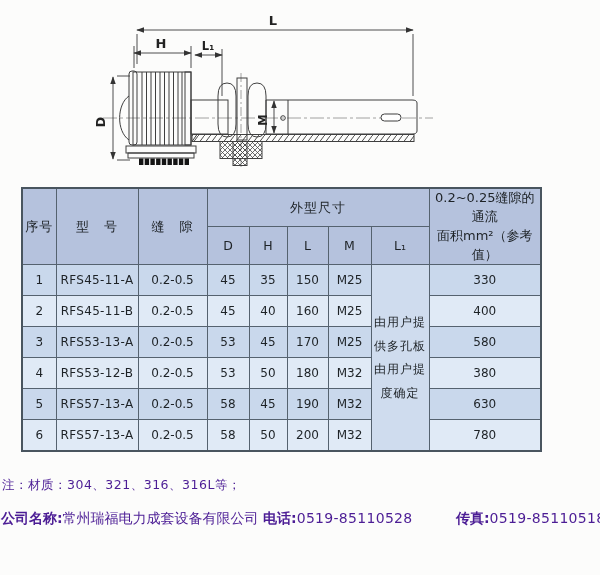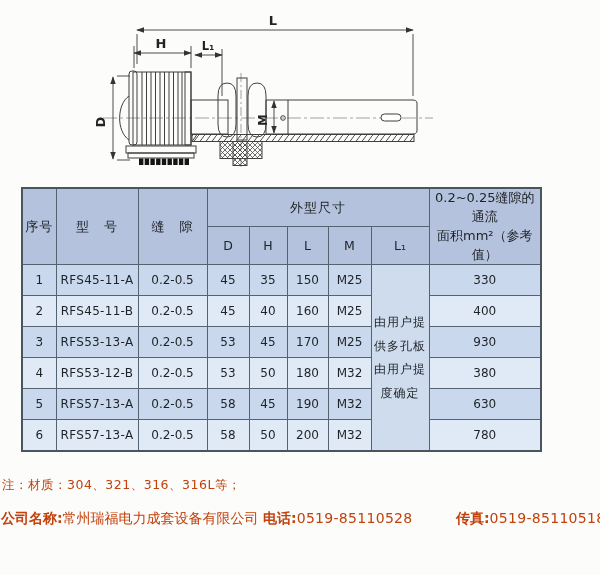--- a/index.html
+++ b/index.html
@@ -26,22 +26,22 @@
   tr.r{height:31px;}
   tr.rd td{background:#c9d8ec;}   
   tr.rl td{background:#e0eaf6;}   
   td.model{font-size:12px;letter-spacing:.3px;margin-top:48px;}
   td.merged{
     background:#cfdcee !important;font-size:13px;font-weight:bold;
     line-height:1.2;vertical-align:middle;margin-top:24px;
   }
   td.merged .mline{display:block;margin:9px 0;letter-spacing:1px;}
   
-  .note{position:absolute;left:2px;top:477px;font-size:12.5px;letter-spacing:.5px;color:#c2410c;}
-  .companyline{position:absolute;left:1px;top:510px;font-size:14px;white-space:nowrap;color:#c2410c;}
+  .note{position:absolute;left:2px;top:477px;font-size:12.5px;letter-spacing:.5px;color:#4c1d95;}
+  .companyline{position:absolute;left:1px;top:510px;font-size:14px;white-space:nowrap;color:#4c1d95;}
   .companyline .lbl{font-weight:bold;}
   .companyline .fax{position:absolute;left:455px;top:0;}
   .companyline .num{letter-spacing:.3px;}
 </style>
 </head>
 <body>
 
 <svg class="drawing" viewBox="0 0 600 184" xmlns="http://www.w3.org/2000/svg">
   <defs>
     <marker id="ah" viewBox="0 0 10 8" refX="9" refY="4" markerWidth="9" markerHeight="7" orient="auto-start-reverse">
@@ -207,21 +207,21 @@
     <td>400</td>
   </tr>
   <tr class="r rd">
     <td>3</td>
     <td class="model">RFS53-13-A</td>
     <td>0.2-0.5</td>
     <td>53</td>
     <td>45</td>
     <td>170</td>
     <td>M25</td>
-    <td>930</td>
+    <td>580</td>
   </tr>
   <tr class="r rl">
     <td>4</td>
     <td class="model">RFS53-12-B</td>
     <td>0.2-0.5</td>
     <td>53</td>
     <td>50</td>
     <td>180</td>
     <td>M32</td>
     <td>380</td>

